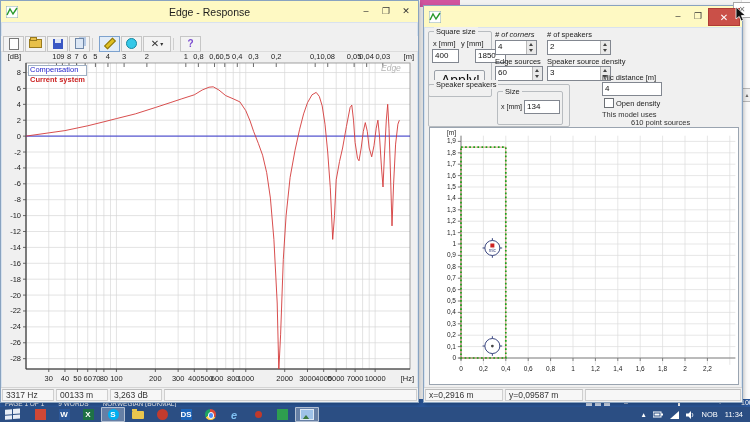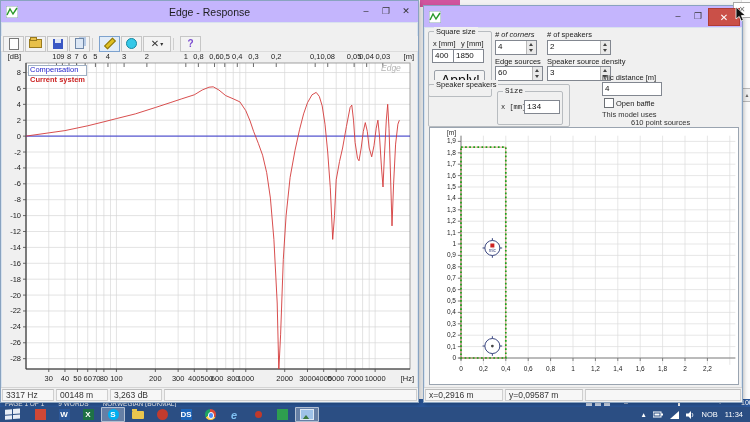--- a/index.html
+++ b/index.html
@@ -1,21 +1,21 @@
 <!DOCTYPE html>
 <html><head>
 <meta charset="utf-8">
 <style>
   html,body{margin:0;padding:0;}
   body{width:750px;height:422px;overflow:hidden;position:relative;background:#f2f2f2;
        font-family:"Liberation Sans","DejaVu Sans",sans-serif;-webkit-font-smoothing:none;}
   .abs{position:absolute;}
   
   .win{position:absolute;background:#f0f0f0;border:1px solid #89a3c0;box-shadow:0 0 0 1px #d7e2ee inset,1px 2px 4px rgba(0,0,0,.25);}
-  .titlebar{position:absolute;left:0;right:0;top:0;height:21px;background:#c4b5fd;border-bottom:1px solid #d9e2ee;display:flex;align-items:center;}
+  .titlebar{position:absolute;left:0;right:0;top:0;height:21px;background:#fef9c3;border-bottom:1px solid #d9e2ee;display:flex;align-items:center;}
   .title{position:absolute;left:0;right:0;text-align:center;font-size:10.5px;color:#1c1c1c;pointer-events:none;}
   .appicon{width:12px;height:12px;margin-left:5px;z-index:2;}
   .capbtns{position:absolute;right:2px;top:2px;display:flex;z-index:3;}
   .capbtn{width:20px;height:16px;display:flex;align-items:center;justify-content:center;font-size:9px;color:#333;}
   .capbtn.close-red{width:30px;background:#ca5048;color:#fff;border:1px solid #b03c35;font-size:10px;}
   
   .menubar{position:absolute;top:21px;left:0;right:0;height:14px;background:#f0f0f0;display:flex;font-size:9.5px;color:#222;border-bottom:1px solid #e2e2e2;}
   .menuitem{padding:1px 7px 0 7px;}
   .toolbar{position:absolute;top:35px;left:0;right:0;height:15px;display:flex;align-items:center;padding-left:2px;border-bottom:1px solid #dcdcdc;background:#f0f0f0;}
   .tbtn{width:19px;height:14px;border:1px solid #c6c6c6;background:#f3f3f3;margin-right:1px;display:flex;align-items:center;justify-content:center;position:relative;}
@@ -341,21 +341,21 @@
     </svg>
 
   <div class="legend" style="left:27px;top:64px;">
     <div class="comp">Compensation</div>
     <div class="curr">Current system</div>
   </div>
   <div class="abs" style="left:380px;top:62px;font-size:8.5px;font-style:italic;color:#b4b4b4;">Edge</div>
 
   <div class="statusbar">
     <span class="sfield" style="width:44px">3317 Hz</span>
-    <span class="sfield" style="width:44px">00148 m</span>
+    <span class="sfield" style="width:44px">00133 m</span>
     <span class="sfield" style="width:44px">3,263 dB</span>
     <span class="sfield" style="flex:1"></span>
   </div>
 </div>
 
 <div class="win" style="left:423px;top:5px;width:318px;height:396px;">
   <div class="titlebar">
     <svg class="appicon" viewBox="0 0 12 12">
         <rect x="0" y="0" width="12" height="12" fill="#fff" stroke="#8aa"></rect>
         <polyline points="1,9 4,3 7,8 11,2" stroke="#2a9a2a" stroke-width="1.4" fill="none"></polyline>
@@ -365,21 +365,21 @@
       <div class="capbtn">❐</div>
       <div class="capbtn close-red">✕</div>
     </div>
   </div>
 
   <div class="grp" style="left:4px;top:25px;width:62px;height:64px;">
     <span class="glabel">Square size</span>
     <span class="lbl" style="left:4px;top:7px;">x [mm]</span>
     <span class="lbl" style="left:32px;top:7px;">y [mm]</span>
     <div class="tinput" style="left:3px;top:17px;width:23px;height:12px;">400</div>
-    <div class="tinput" style="left:24px;top:17px;width:27px;height:12px;">1850</div>
+    <div class="tinput" style="left:46px;top:17px;width:27px;height:12px;">1850</div>
     <button class="btn" style="left:5px;top:38px;width:51px;height:16px;">Apply!</button>
   </div>
 
   <span class="lbl" style="left:71px;top:24px;font-style:italic;"># of corners</span>
   <div class="spin" style="left:71px;top:34px;width:40px;height:13px;">
     <span class="val">4</span>
       <span class="arr"></span>
   </div>
   <span class="lbl" style="left:123px;top:24px;"># of speakers</span>
   <div class="spin" style="left:123px;top:34px;width:62px;height:13px;">
@@ -392,31 +392,31 @@
       <span class="arr"></span>
   </div>
   <span class="lbl" style="left:123px;top:51px;">Speaker source density</span>
   <div class="spin" style="left:123px;top:60px;width:62px;height:13px;">
     <span class="val">3</span>
       <span class="arr"></span>
   </div>
 
   <div class="grp" style="left:4px;top:78px;width:140px;height:41px;">
     <span class="glabel">Speaker speakers</span>
-    <div class="grp" style="left:68px;top:6px;width:64px;height:32px;font-family:Liberation Mono, monospace;">
+    <div class="grp" style="left:68px;top:6px;width:64px;height:32px;">
       <span class="glabel">Size</span>
       <span class="lbl" style="left:3px;top:11px;font-size:7px;">x [mm]</span>
       <div class="tinput" style="left:26px;top:8px;width:32px;height:12px;">134</div>
     </div>
   </div>
 
   <span class="lbl" style="left:178px;top:67px;">Mic distance [m]</span>
   <div class="tinput" style="left:178px;top:76px;width:56px;height:12px;">4</div>
   <span class="cb" style="left:180px;top:92px;"></span>
-  <span class="lbl" style="left:192px;top:92.5px;">Open baffle</span>
+  <span class="lbl" style="left:192px;top:92.5px;">Open density</span>
   <span class="lbl" style="left:178px;top:104px;color:#333;">This model uses</span>
   <span class="lbl" style="left:178px;top:112px;color:#333;margin-left:29px;">610 point sources</span>
 
   <div class="panel" style="left:5px;top:121px;width:308px;height:256px;">
     <svg id="baffle-svg" width="308" height="256">
         <g stroke="#dcdcdc" stroke-width="0.7">
           <line x1="31" y1="7.700000000000017" x2="31" y2="236.84"></line>
           <line x1="53.400000000000006" y1="7.700000000000017" x2="53.400000000000006" y2="236.84"></line>
           <line x1="75.80000000000001" y1="7.700000000000017" x2="75.80000000000001" y2="236.84"></line>
           <line x1="98.20000000000002" y1="7.700000000000017" x2="98.20000000000002" y2="236.84"></line>

